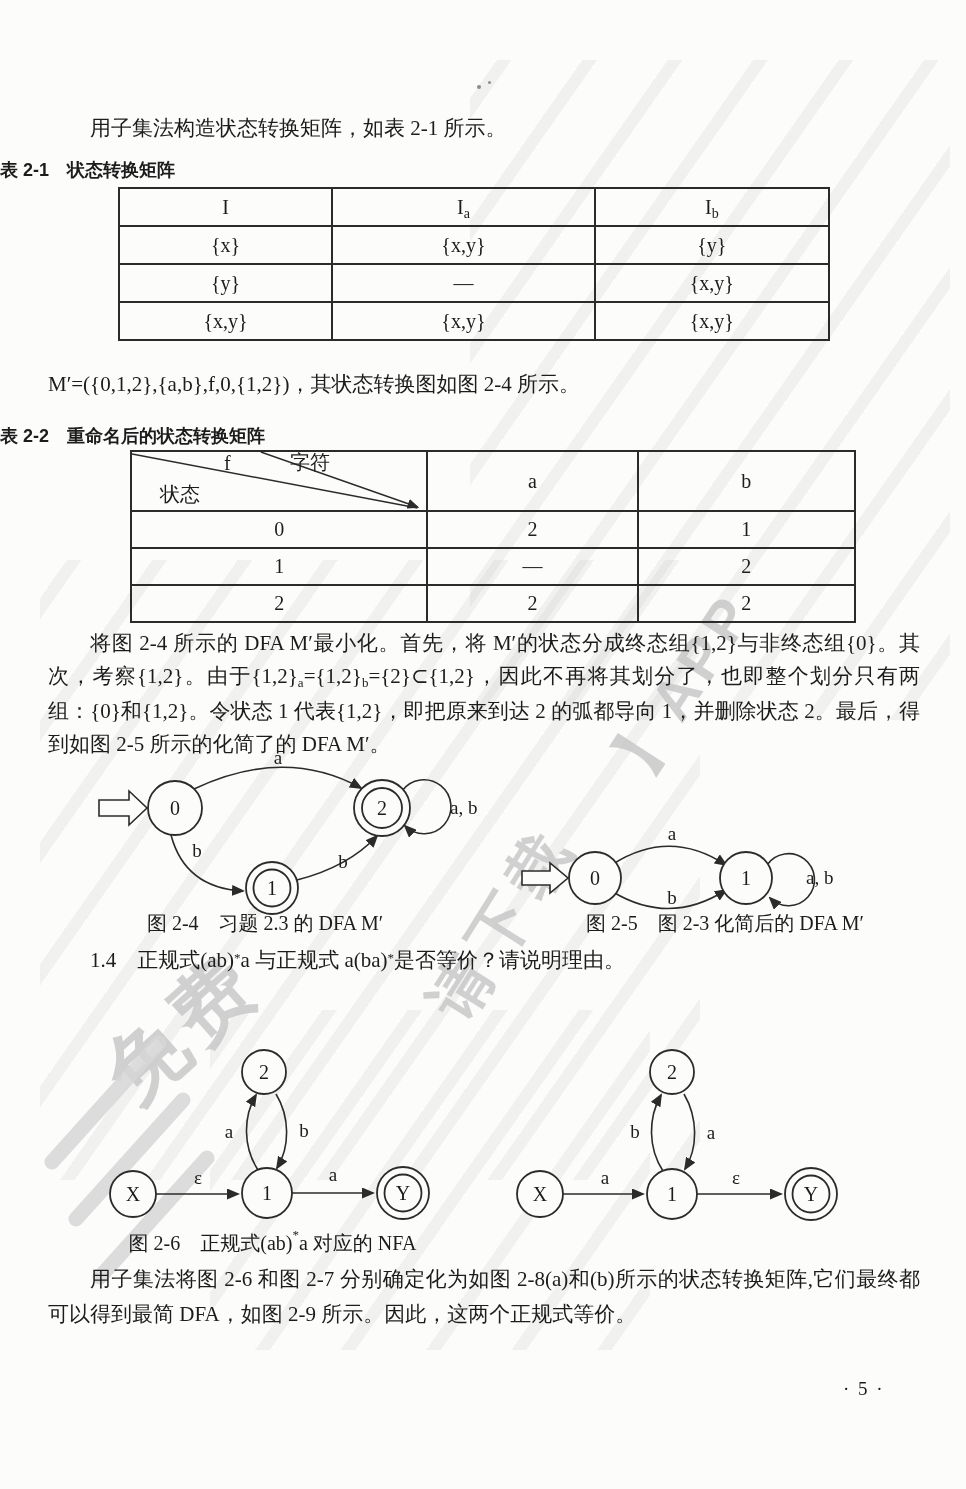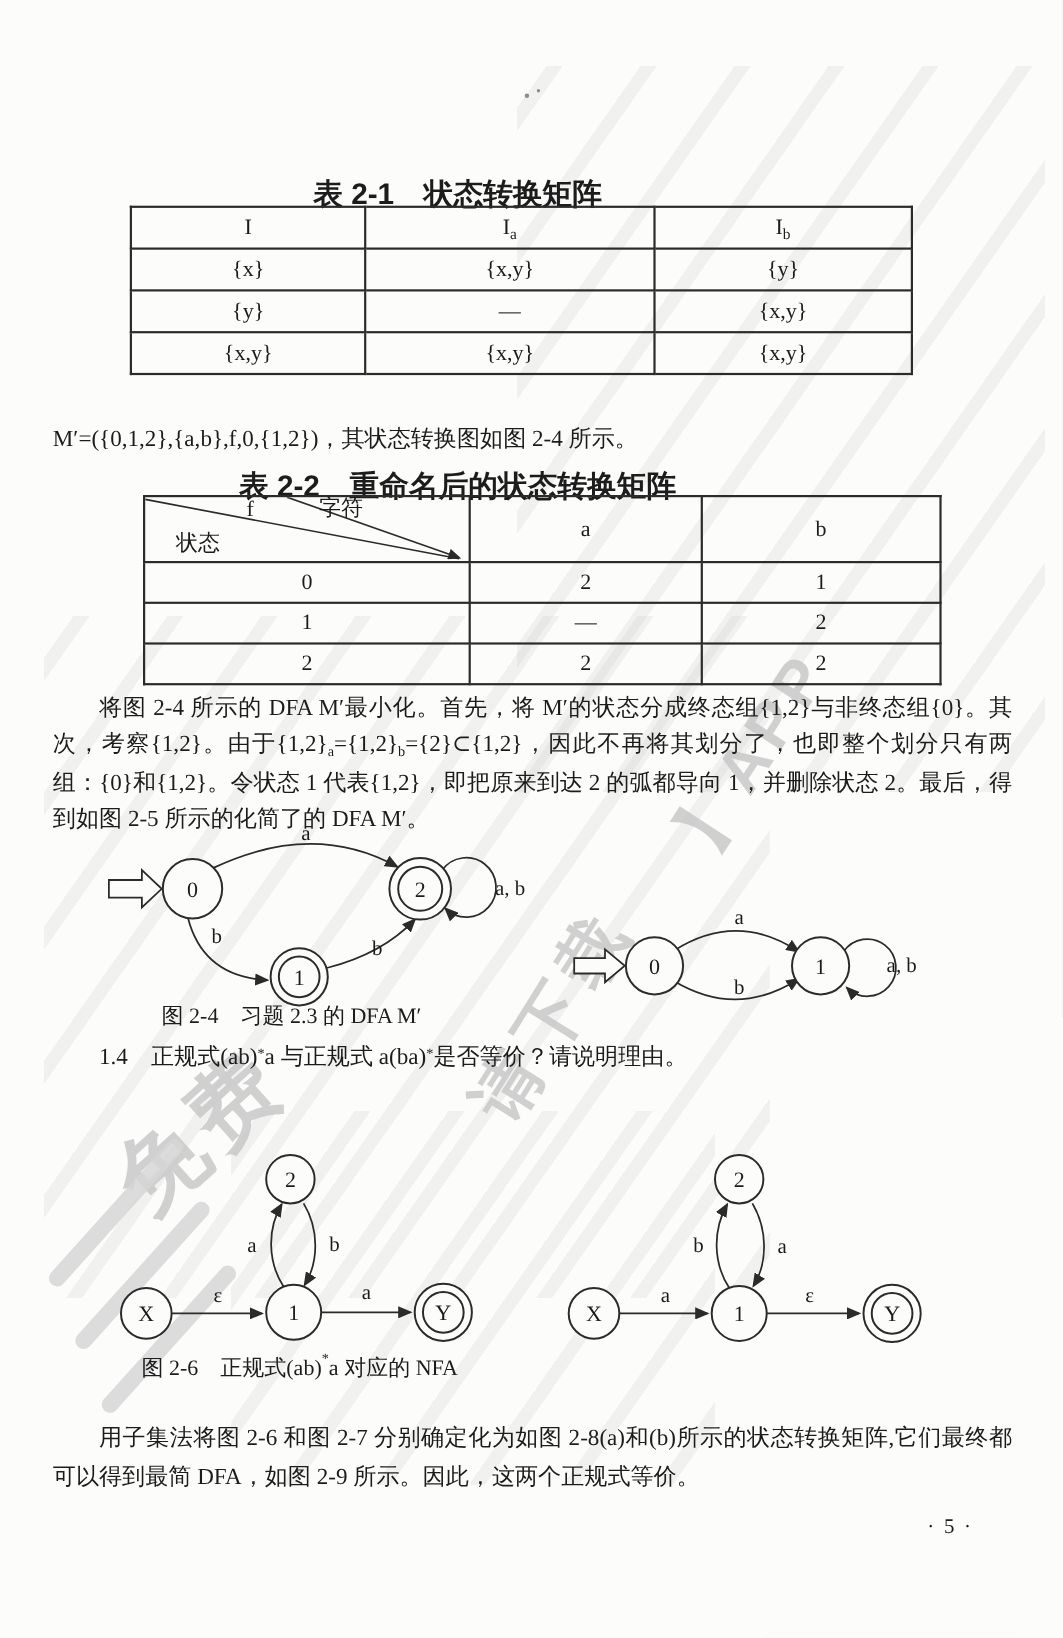--- a/index.html
+++ b/index.html
@@ -14,22 +14,22 @@
   
   .para { position:absolute; left:48px; width:872px; font-size:21px;
           line-height:33px; text-align:justify; }
   .indent { text-indent:42px; }
   .single { text-align:left; }
   .fill-line { text-align:justify; text-align-last:justify; }
   .sup { font-size:13px; vertical-align:top; position:relative; top:-3px; }
   .subs { font-size:13px; vertical-align:baseline; position:relative; top:4px; }
   .bold-tag { font-family:"Liberation Sans","DejaVu Sans",sans-serif; font-weight:bold; }
 
-  .tbl-title { position:absolute; left:0; width:832px; text-align:center;
-    font-family:"Liberation Sans","DejaVu Sans",sans-serif; font-weight:bold; font-size:27px; }
+  .tbl-title { position:absolute; left:0; width:832px; text-align:left;
+    font-family:"Liberation Sans","DejaVu Sans",sans-serif; font-weight:bold; font-size:18px; }
 
   
   table.grid { position:absolute; border-collapse:collapse; table-layout:fixed;
                background:transparent; }
   .grid td, .grid th { border:2px solid #2b2b2b; text-align:center;
                font-size:20px; font-weight:normal; padding:0; }
   #t1 { left:118px; top:187px; width:712px; }
   #t1 td, #t1 th { height:36px; }
   #t2 { left:130px; top:450px; width:726px; }
   #t2 td { height:35px; }
@@ -85,20 +85,21 @@
     <div class="wm-frag" id="wm3">】APP</div>
     <div class="brush" id="brush1"></div>
     <div class="brush" id="brush2"></div>
     <div class="brush" id="brush3"></div>
     <div class="speck" style="left:477px;top:85px;"></div>
     <div class="speck" style="left:488px;top:81px;width:3px;height:3px;"></div>
   </div>
 
   <div class="content">
 
+    <div class="para single indent" style="top:112px;">用子集法构造状态转换矩阵，如表 2-1 所示。</div>
 
     <div class="tbl-title" style="top:158px;">表 2-1　状态转换矩阵</div>
 
     <table class="grid" id="t1">
       <tbody>
           <tr>
         <th style="width:30%;"><span>I</span></th>
         <th style="width:37%;"><span>I</span><span class="th-sub">a</span></th>
         <th style="width:33%;"><span>I</span><span class="th-sub">b</span></th>
       </tr>
@@ -113,21 +114,21 @@
         <td>{x,y}</td>
       </tr>
       <tr>
         <td>{x,y}</td>
         <td>{x,y}</td>
         <td>{x,y}</td>
       </tr>
     </tbody>
       </table>
 
-    <div class="para single" style="top:382px;">M′=({0,1,2},{a,b},f,0,{1,2})，其状态转换图如图 2-4 所示。</div>
+    <div class="para single" style="top:368px;">M′=({0,1,2},{a,b},f,0,{1,2})，其状态转换图如图 2-4 所示。</div>
 
     <div class="tbl-title" style="top:424px;">表 2-2　重命名后的状态转换矩阵</div>
 
     <table class="grid" id="t2">
       <tbody>
           <tr>
         <td style="width:41%;">
           <div class="corner-cell">
             <svg viewBox="0 0 297 58" preserveAspectRatio="none">
               <defs>
@@ -210,20 +211,21 @@
       <circle cx="85" cy="58" r="26" fill="#fcfcfb" stroke="#2b2b2b" stroke-width="1.8"></circle>
       <circle cx="236" cy="58" r="26" fill="#fcfcfb" stroke="#2b2b2b" stroke-width="1.8"></circle>
       <text class="state-lbl" x="85" y="65" text-anchor="middle">0</text>
       <text class="state-lbl" x="236" y="65" text-anchor="middle">1</text>
       <text class="edge-lbl" x="162" y="20" text-anchor="middle">a</text>
       <text class="edge-lbl" x="162" y="84" text-anchor="middle">b</text>
       <text class="edge-lbl" x="296" y="64">a, b</text>
     </svg>
 
     <div class="fig-caption" style="left:85px; top:910px; width:360px;text-align:center;">图 2-4　习题 2.3 的 DFA M′</div>
+    <div class="fig-caption" style="left:540px; top:910px; width:370px;">图 2-5　图 2-3 化简后的 DFA M′</div>
 
     <div class="para single" style="top:944px; text-indent:42px;">
       <span>1.4</span><span>　</span><span>正规式(ab)</span><span class="sup">*</span><span>a 与正规式 a(ba)</span><span class="sup">*</span><span>是否等价？请说明理由。</span>
     </div>
 
 
     <svg class="fig" style="left:105px; top:1042px;" width="390" height="180" viewBox="0 0 390 180">
       <defs>
         <marker id="arr26" markerWidth="13" markerHeight="11" refX="11" refY="5.5" orient="auto" markerUnits="userSpaceOnUse">
           <path d="M0,0 L13,5.5 L0,11 Z" fill="#2b2b2b"></path>
@@ -270,18 +272,18 @@
       <text class="edge-lbl" x="95" y="142" text-anchor="middle">a</text>
       <text class="edge-lbl" x="226" y="142" text-anchor="middle">ε</text>
       <text class="edge-lbl" x="125" y="96" text-anchor="middle">b</text>
       <text class="edge-lbl" x="201" y="97" text-anchor="middle">a</text>
     </svg>
 
     <div class="fig-caption" style="left:105px; top:1230px; width:335px;">
       <span>图 2-6　正规式(ab)</span><span class="sup">*</span><span>a 对应的 NFA</span>
     </div>
 
-    <div class="para" style="top:1262px; line-height:35px; text-indent:42px;margin-top:28px;">用子集法将图 2-6 和图 2-7 分别确定化为如图 2-8(a)和(b)所示的状态转换矩阵,它们最终都可以得到最简 DFA，如图 2-9 所示。因此，这两个正规式等价。</div>
+    <div class="para" style="top:1262px; line-height:35px; text-indent:42px;">用子集法将图 2-6 和图 2-7 分别确定化为如图 2-8(a)和(b)所示的状态转换矩阵,它们最终都可以得到最简 DFA，如图 2-9 所示。因此，这两个正规式等价。</div>
 
     <div class="page-num">· 5 ·</div>
 
   </div>
 </div>
 
 </body></html>

